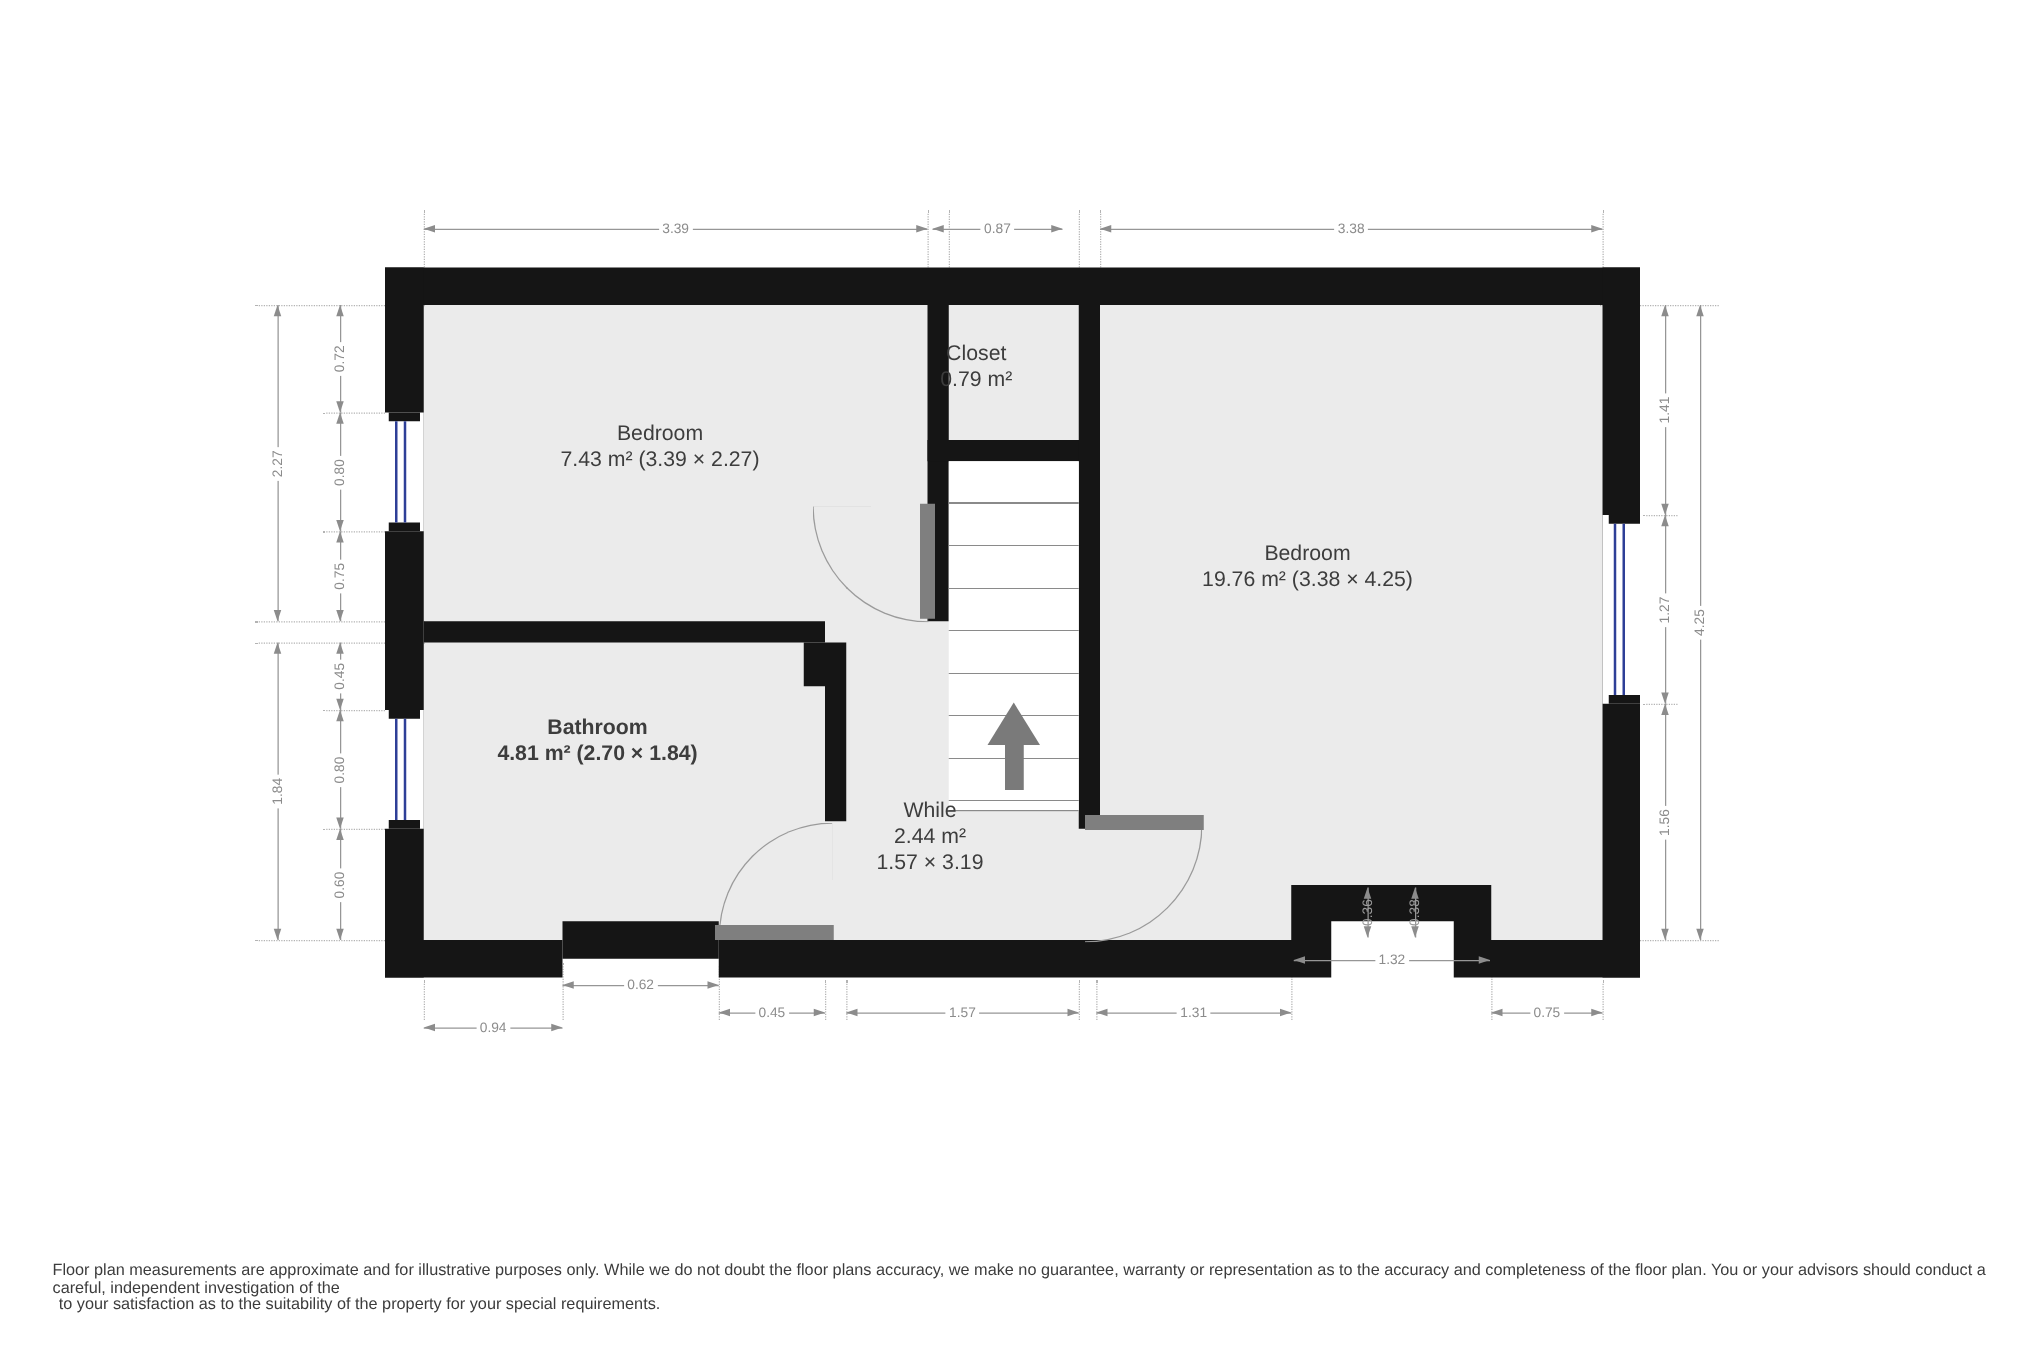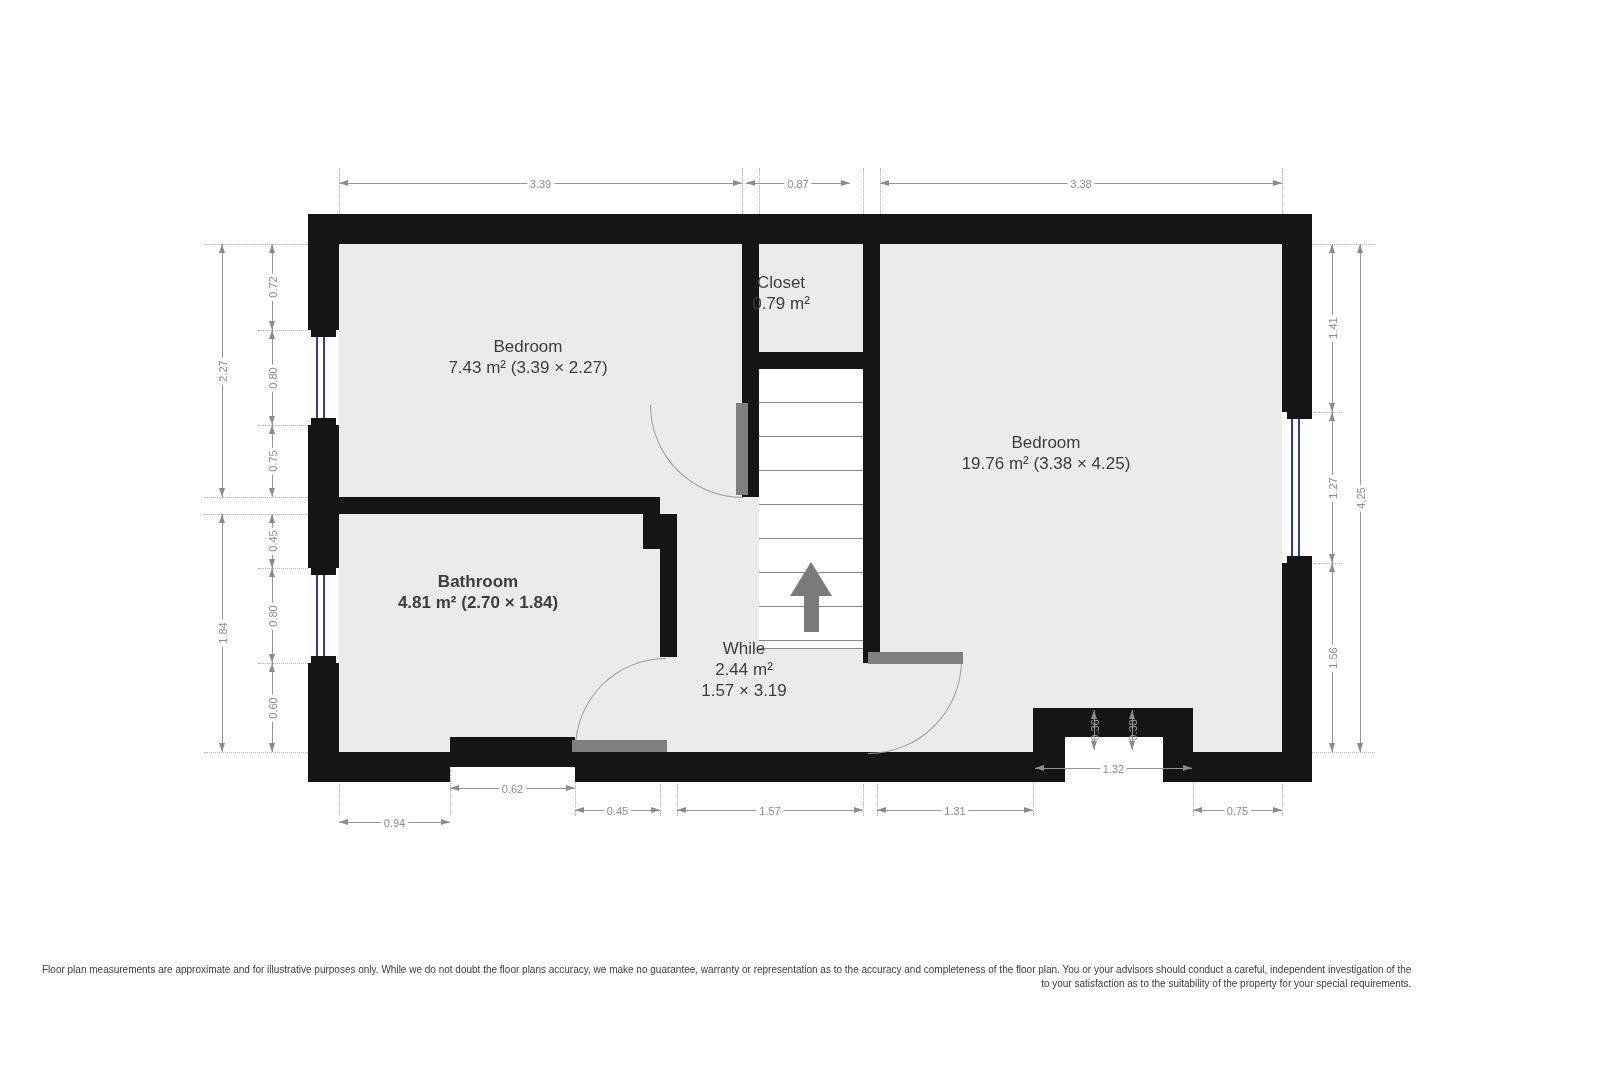--- a/index.html
+++ b/index.html
@@ -36,21 +36,21 @@
       border-top:3.5px solid transparent;border-bottom:3.5px solid transparent;border-left:9px solid #8c8c8c;}
   .dim.v::before{content:"";position:absolute;top:0;left:-4px;width:0;height:0;
       border-left:3.5px solid transparent;border-right:3.5px solid transparent;border-bottom:9px solid #8c8c8c;}
   .dim.v::after{content:"";position:absolute;bottom:0;left:-4px;width:0;height:0;
       border-left:3.5px solid transparent;border-right:3.5px solid transparent;border-top:9px solid #8c8c8c;}
   .dlab{position:absolute;font-size:11px;line-height:11px;color:#8c8c8c;background:#fff;
         padding:1px 3px;white-space:nowrap;}
   .dim.h .dlab{left:50%;top:0;transform:translate(-50%,-50%);}
   .dim.v .dlab{left:0;top:50%;transform:translate(-50%,-50%) rotate(-90deg);}
   .dim.v.onblack .dlab{background:transparent;color:#9b9b9b;}
-  .disclaimer{position:absolute;left:42px;top:963px;font-size:10px;line-height:13.5px;color:#3c3c3c;z-index:9;}
+  .disclaimer{position:absolute;left:42px;top:1009px;font-size:13px;line-height:13.5px;color:#3c3c3c;z-index:9;}
 </style>
 </head>
 <body>
 
 <div class="plan">
 
   <div class="floor" style="left:339px;top:244px;width:943px;height:508px;"></div>
 
   <div class="dotted-v" style="left:339px;top:168px;height:48px;"></div>
   <div class="dotted-v" style="left:742px;top:168px;height:48px;"></div>
@@ -232,14 +232,14 @@
     <span class="dlab">0.36</span>
     </div>
   <div class="dim v onblack" style="left:1132px;top:710px;height:40px;">
     <span class="dlab">0.38</span>
     </div>
 
 </div>
 
 <div class="disclaimer">
   <div>Floor plan measurements are approximate and for illustrative purposes only. While we do not doubt the floor plans accuracy, we make no guarantee, warranty or representation as to the accuracy and completeness of the floor plan. You or your advisors should conduct a careful, independent investigation of the</div>
-  <div style="padding-left:5px;text-align:right;">to your satisfaction as to the suitability of the property for your special requirements.</div>
+  <div style="padding-left:5px;">to your satisfaction as to the suitability of the property for your special requirements.</div>
 </div>
 
 </body></html>

